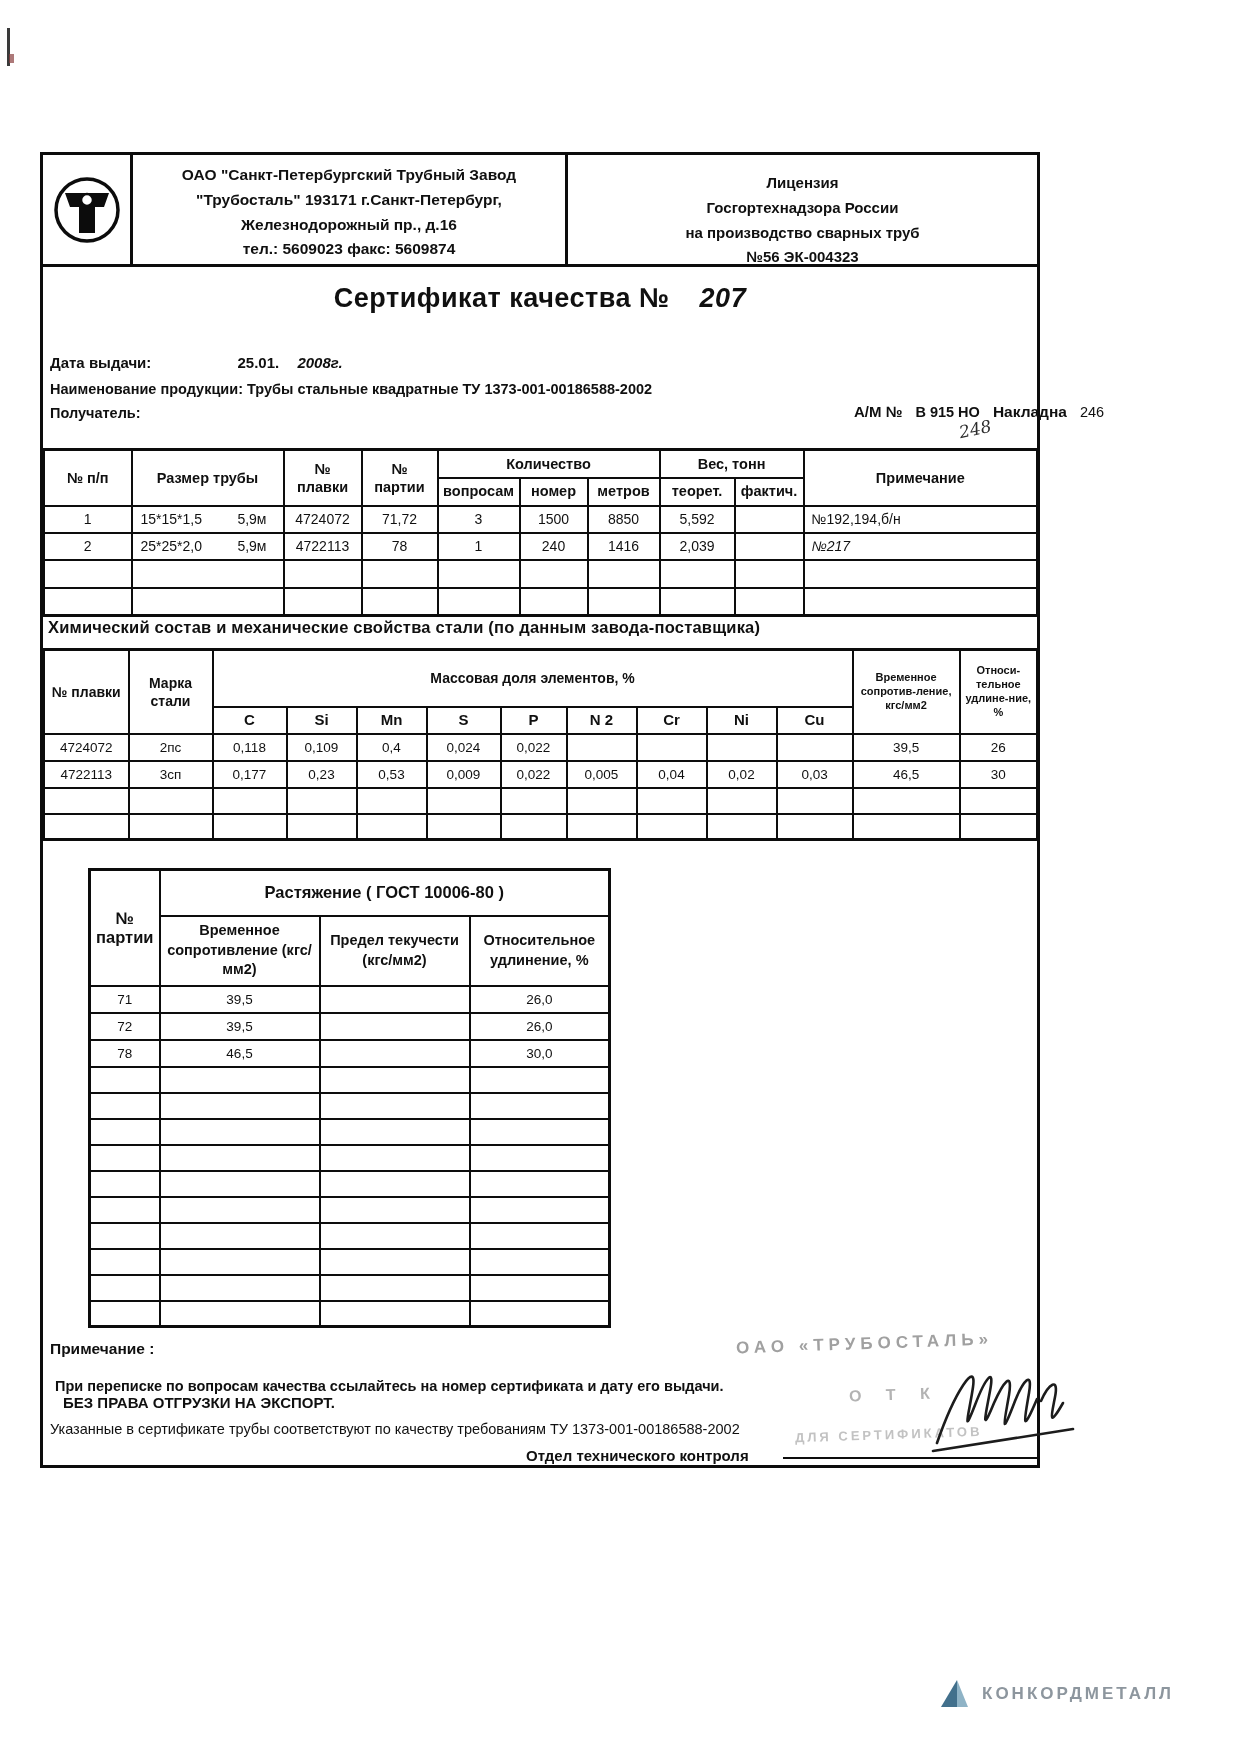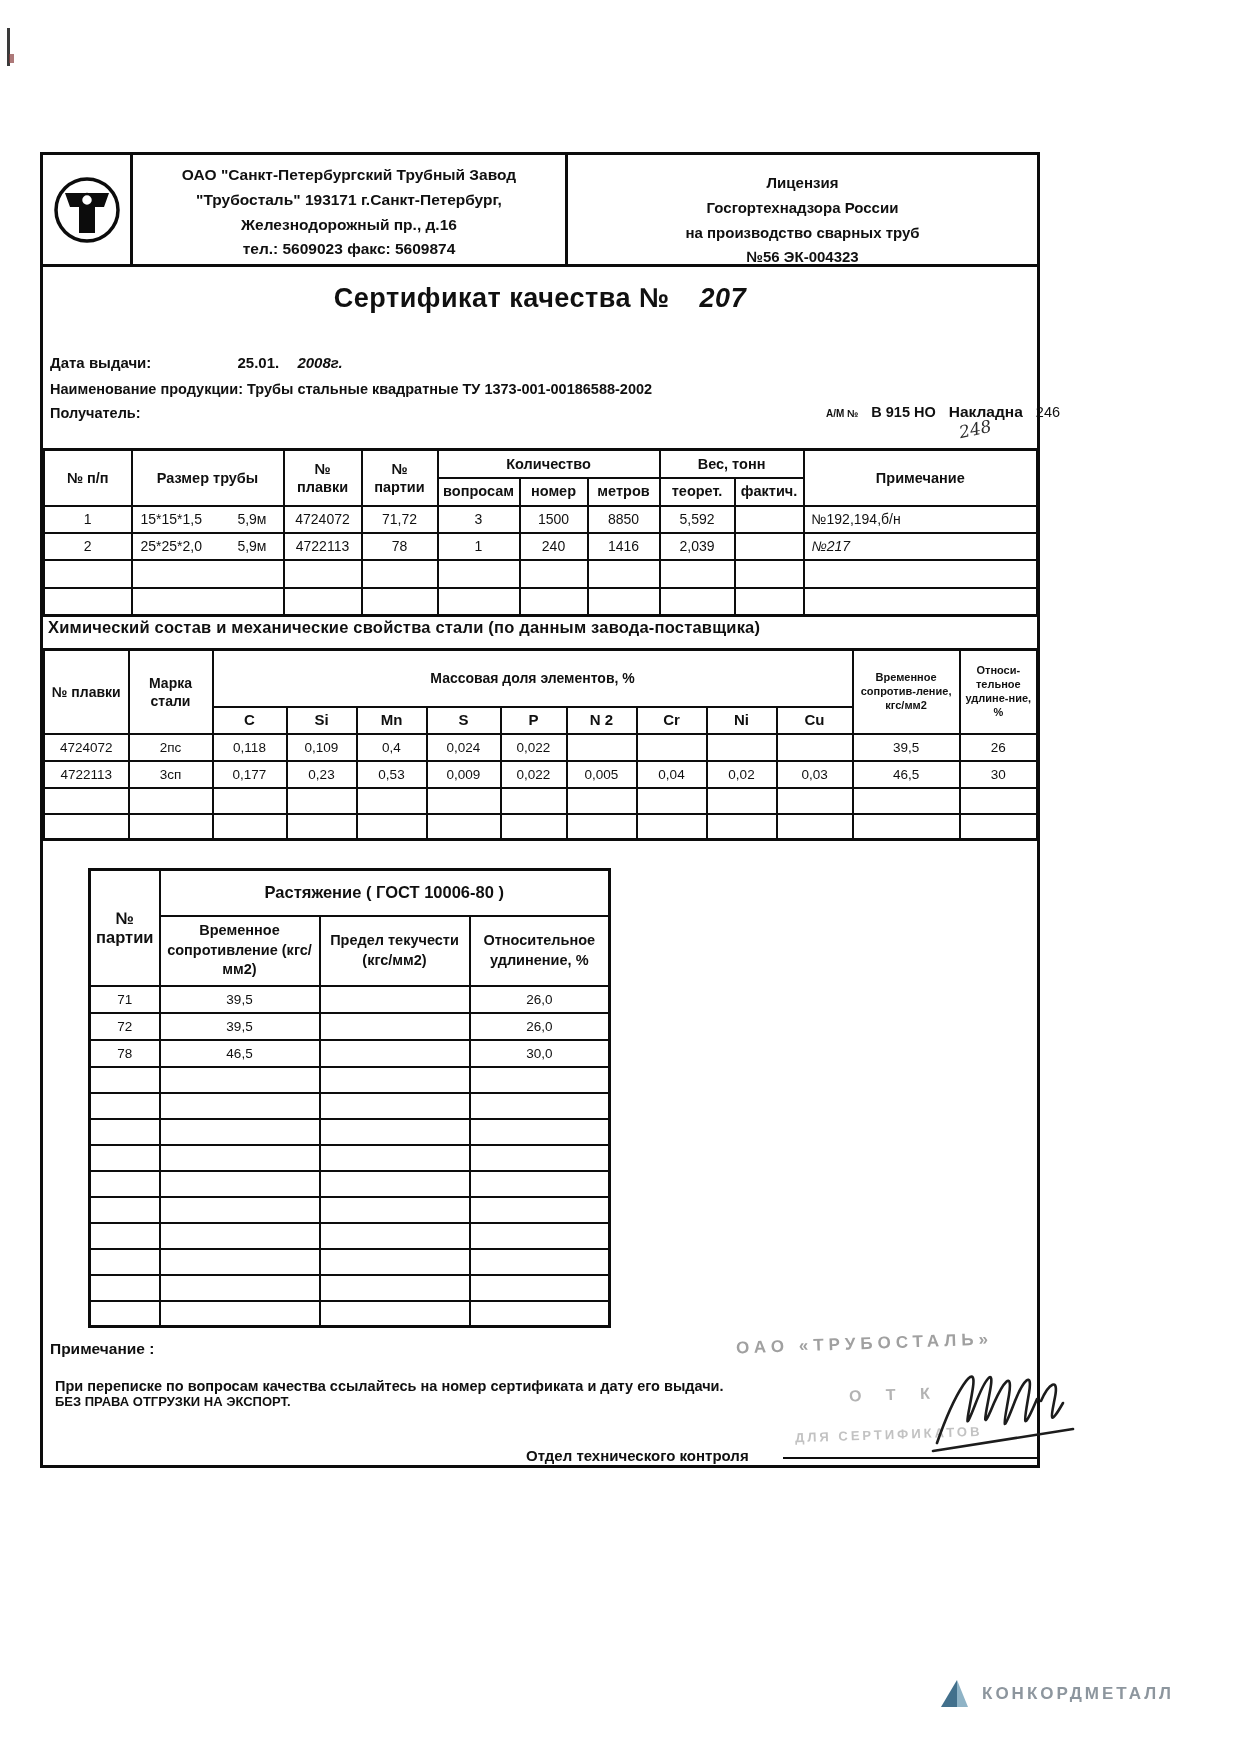--- a/index.html
+++ b/index.html
@@ -26,21 +26,21 @@
            font-size:27px; font-weight:bold; letter-spacing:.5px; }
   .title-num { font-style:italic; margin-left:30px; }
 
   .b { font-weight:bold; }
   .date-line { position:absolute; left:7px; top:199px; font-size:15px; }
   .date-val { margin-left:82px; font-weight:bold; }
   .date-year { margin-left:14px; font-weight:bold; font-style:italic; }
   .product-line { position:absolute; left:7px; top:226px; font-size:14.5px; }
   .recipient-label { position:absolute; left:7px; top:250px; font-size:14.5px; }
   .am-line { position:absolute; left:783px; top:248px; display:flex; gap:13px; align-items:baseline; white-space:nowrap; }
-  .am-label { font-size:10px; font-weight:bold; }
+  .am-label { font-size:15px; font-weight:bold;margin-left:28px; }
   .am-value { font-size:14.5px; font-weight:bold; }
   .waybill-label { font-size:15.5px; font-weight:bold; }
   .waybill-num { font-size:14.5px; }
   .waybill-hw { position:absolute; left:916px; top:264px; font-family:"DejaVu Serif", serif;
                 font-style:italic; font-size:17px; color:#2b2b2b; transform:rotate(-12deg); }
 
   
   table.t { position:absolute; border-collapse:collapse; table-layout:fixed; background:#fff; }
   table.t td, table.t th { border:2px solid #0d0d0d; text-align:center; vertical-align:middle;
                            padding:0 3px; overflow:hidden; }
@@ -69,21 +69,21 @@
   .t3 { left:45px; top:713px; width:520px; border:3px solid #0c0c0c; }
   .t3 tr.hrow1 th { height:46px; font-size:16.5px; }
   .t3 tr.hrow2 th { height:70px; font-size:14.5px; line-height:1.35; }
   .t3 th.batch-h { font-size:15px; }
   .t3 td { font-size:13.5px; height:27px; }
   .t3 tr.empty td { height:26px; }
 
   
   .note-label { position:absolute; left:7px; top:1185px; font-size:15.5px; }
   .note1 { position:absolute; left:12px; top:1213px; font-size:14.5px;margin-top:10px; }
-  .note2 { position:absolute; left:12px; top:1239px; font-size:13px; }
+  .note2 { position:absolute; left:20px; top:1239px; font-size:15px; }
   .note3 { position:absolute; left:7px; top:1266px; font-size:14.5px; }
   .dept  { position:absolute; left:483px; top:1292px; font-size:15px; }
   .dept-line { position:absolute; left:740px; top:1278px; width:255px; height:26px;
                border-bottom:2px solid #0d0d0d; }
 
   
   .stamp { position:absolute; font-weight:bold; transform:rotate(-2deg); }
   .stamp1 { left:693px; top:1179px; font-size:17px; letter-spacing:5px; color:#a0a0a0; }
   .stamp2 { left:806px; top:1231px; font-size:16px; letter-spacing:10px; color:#b3b3b3; }
   .stamp3 { left:752px; top:1272px; font-size:13px; letter-spacing:3px; color:#c2c2c2; }
@@ -424,20 +424,21 @@
             <td></td>
             <td></td>
             <td></td>
           </tr>
     </tbody>
       </table>
 
     <div class="note-label b">Примечание :</div>
     <div class="note1 b">При переписке по вопросам качества ссылайтесь на номер сертификата и дату его выдачи.</div>
     <div class="note2 b">БЕЗ ПРАВА ОТГРУЗКИ НА ЭКСПОРТ.</div>
+    <div class="note3">Указанные в сертификате трубы соответствуют по  качеству требованиям ТУ 1373-001-00186588-2002</div>
     <div class="dept b">Отдел технического контроля</div>
     <div class="dept-line"></div>
 
     <div class="stamp stamp1">ОАО   «ТРУБОСТАЛЬ»</div>
     <div class="stamp stamp2">О Т К</div>
     <div class="stamp stamp3">ДЛЯ СЕРТИФИКАТОВ</div>
     <svg class="signature" width="170" height="120" viewBox="0 0 170 120">
       <g fill="none" stroke="#1c1c1c" stroke-width="2.6" stroke-linecap="round">
         <path d="M14,100 C32,48 54,16 50,44 C47,66 38,98 52,62 C62,36 72,22 67,48 C63,70 57,94 71,60 C80,40 90,26 86,52 C82,76 76,100 92,58 C100,38 110,26 106,50 C102,74 97,96 114,56"></path>
         <path d="M118,58 C126,40 136,34 132,54 C129,70 124,88 140,60"></path>

